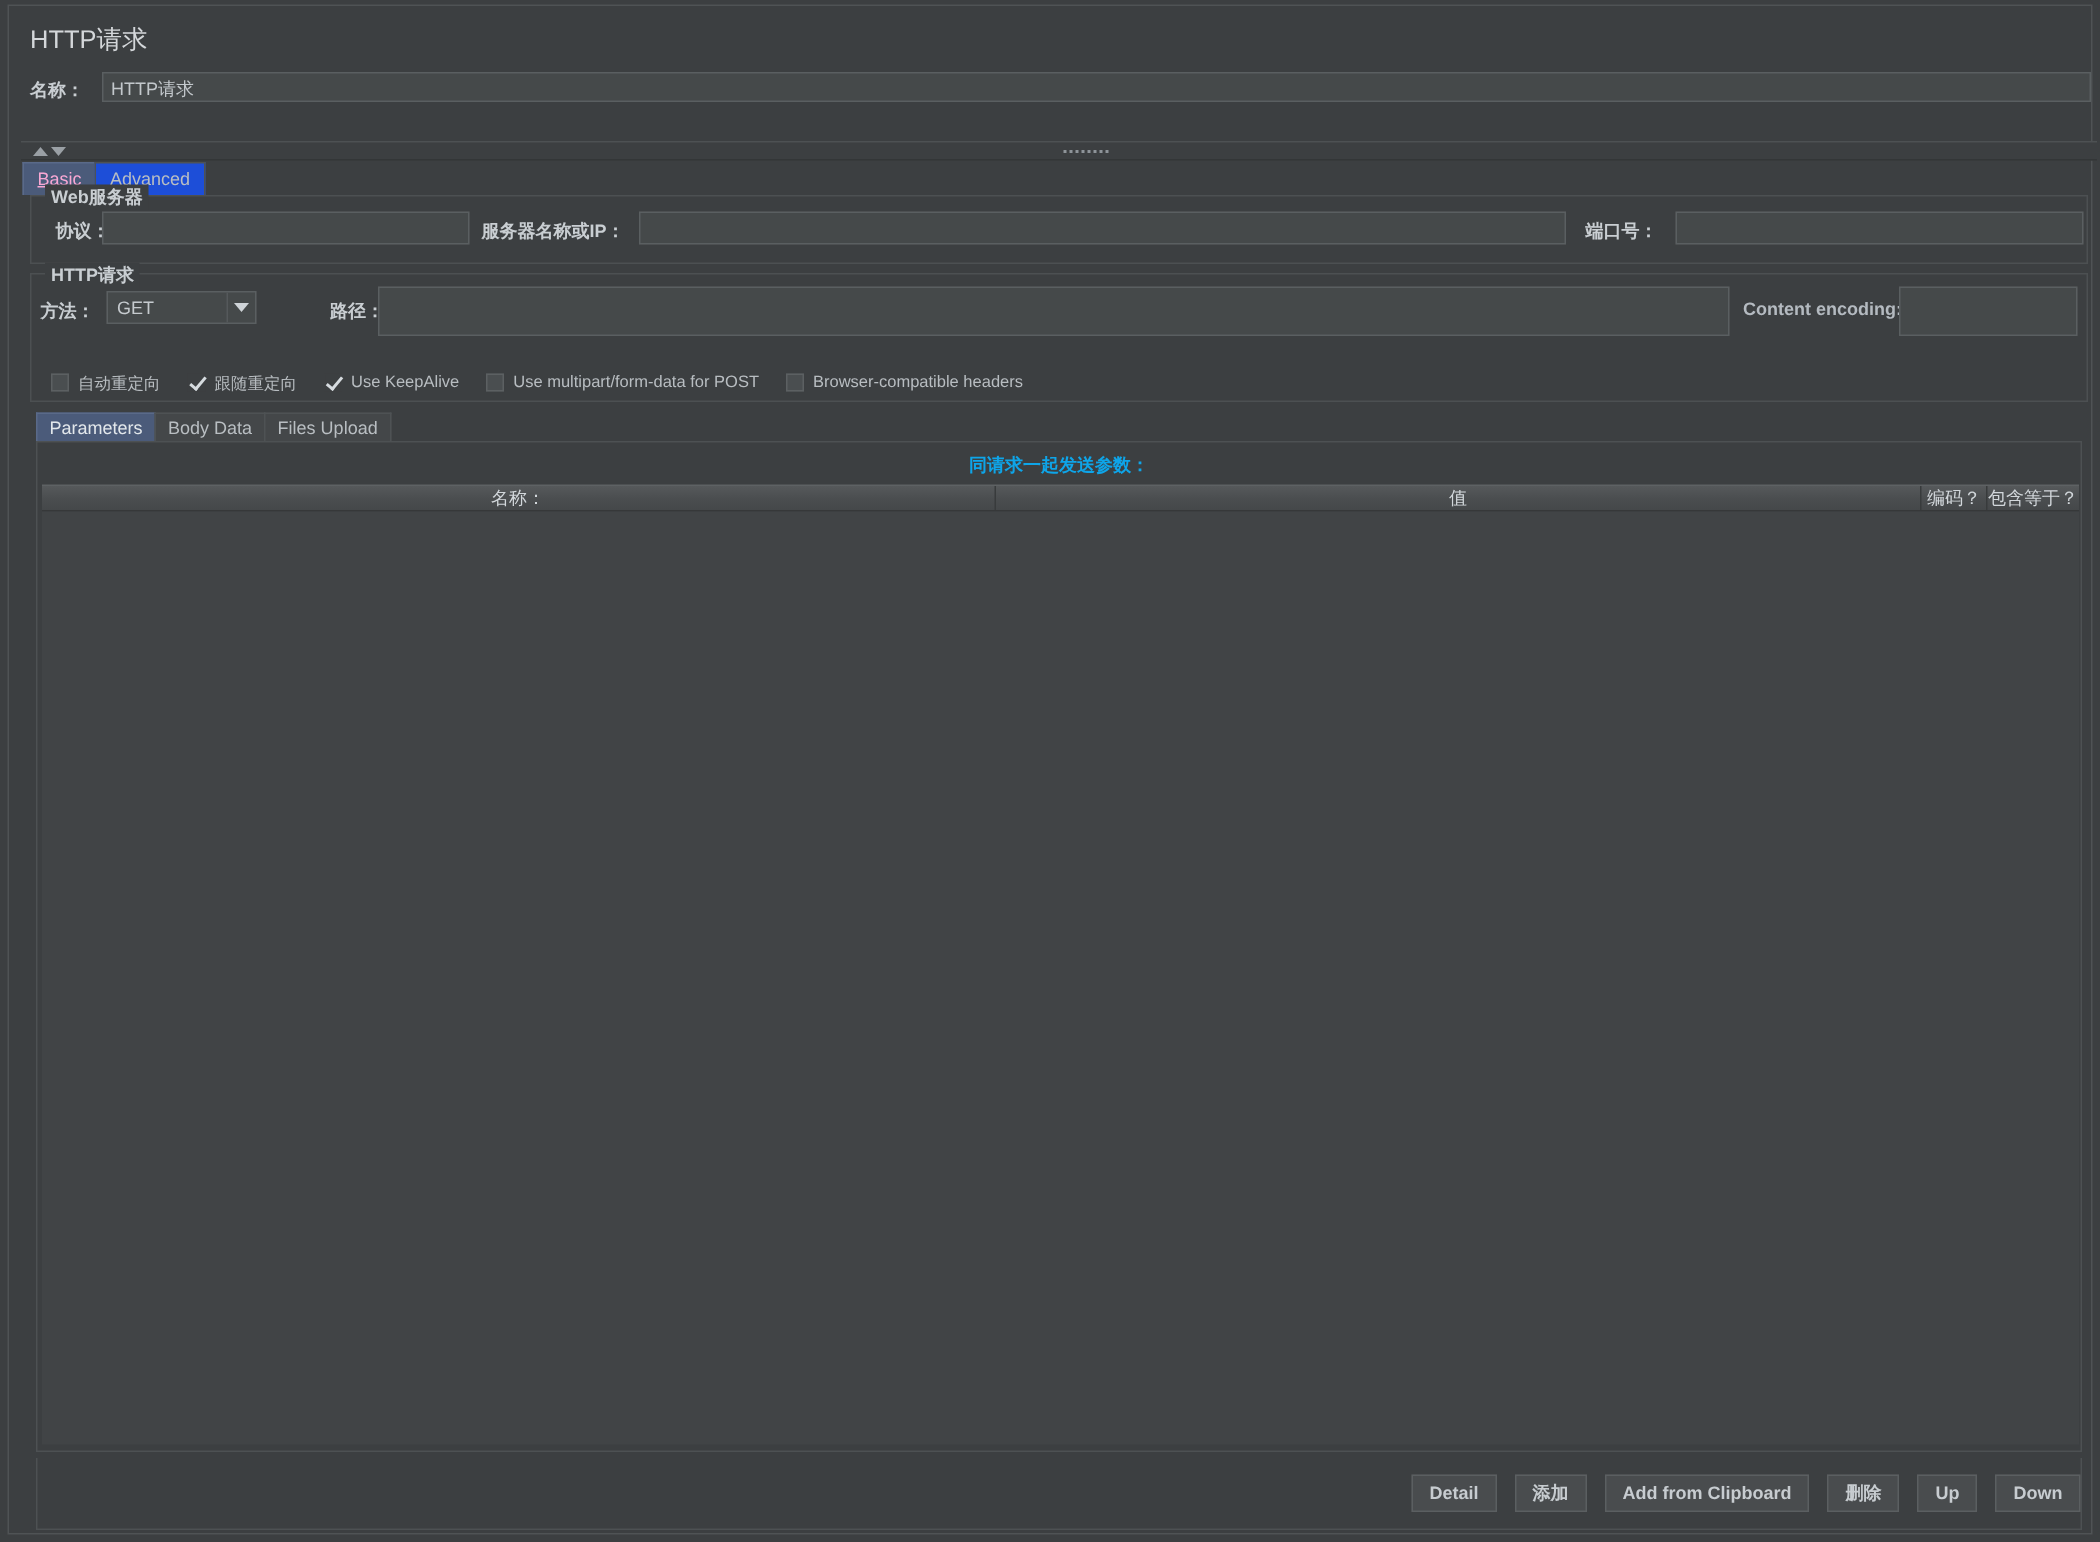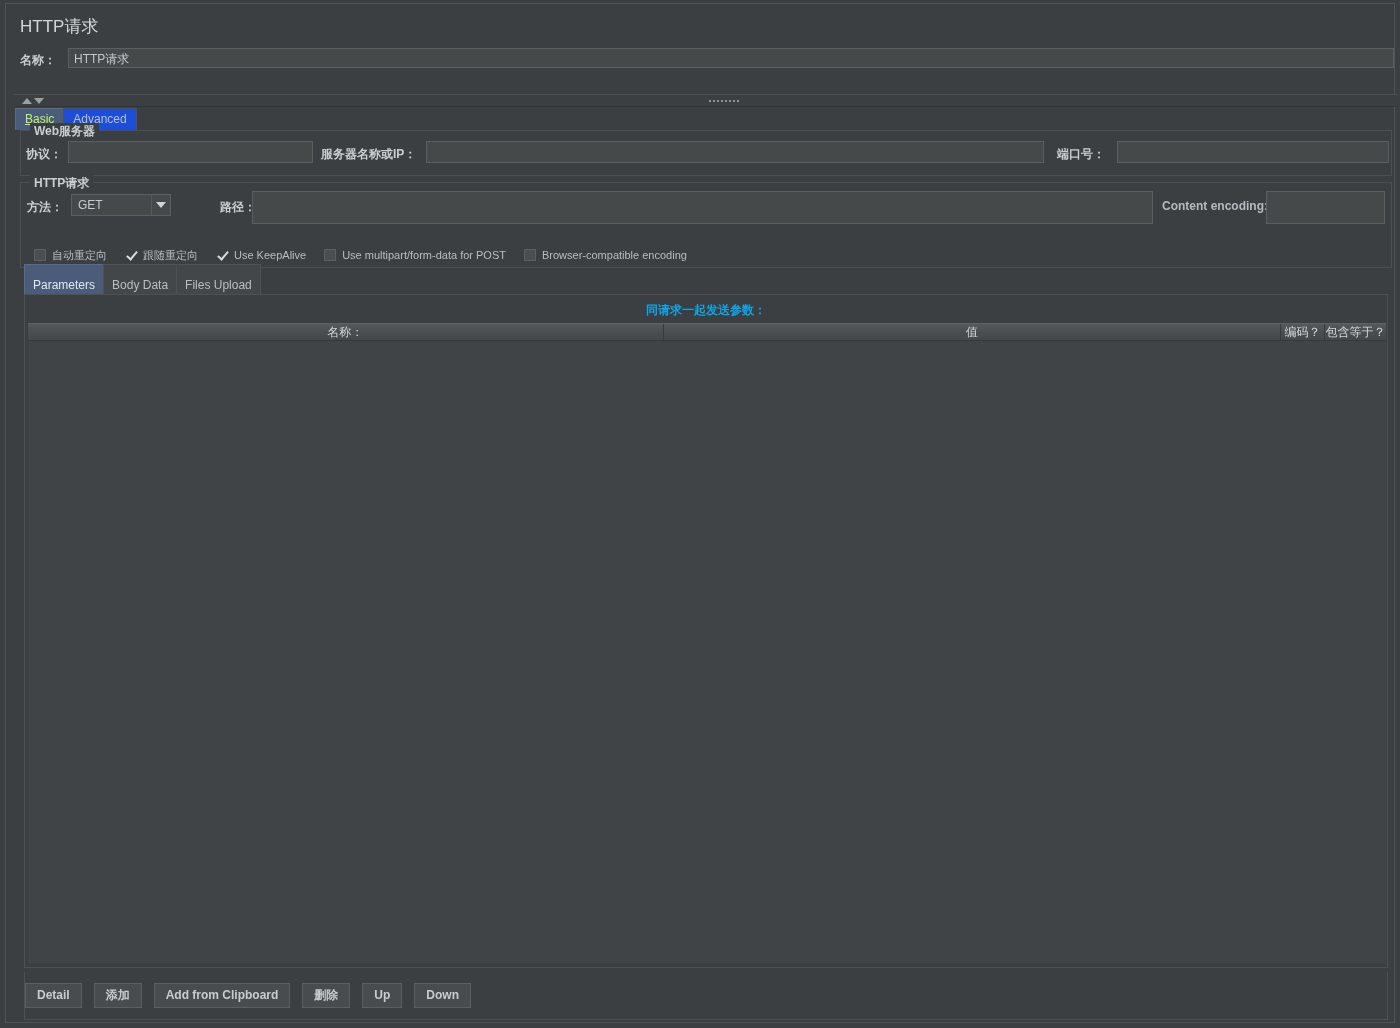--- a/index.html
+++ b/index.html
@@ -143,21 +143,21 @@
     border: 1px solid #4e5254;
     border-bottom: none;
     background: #1d4ed8;
     color: #b9bec2;
     margin-right: -1px;
     line-height: 14px;
     cursor: default;
   }
   .mtab.active {
     background: #4b5b7a;
-    color: #bef264;
+    color: #f9a8d4;
     border-color: #5a6a89;
     text-decoration: underline;
   }
 
   
   .group {
     position: absolute;
     border: 1px solid #4c5052;
     box-sizing: border-box;
   }
@@ -280,21 +280,21 @@
   
   .inner-tabs {
     position: absolute;
     left: 18px; top: 270px;
     height: 21px;
     display: flex;
     align-items: flex-end;
   }
   .itab {
     font-size: 12px;
-    padding: 13px 8px 3px 8px;
+    padding: 2px 8px 3px 8px;
     border: 1px solid #4e5254;
     border-bottom: none;
     background: #444749;
     color: #b9bec2;
     margin-right: -1px;
     line-height: 14px;
     cursor: default;
   }
   .itab.active {
     background: #4b5b7a;
@@ -359,21 +359,21 @@
   
   .btnbar {
     position: absolute;
     left: 18px; top: 968px;
     width: 1364px; height: 48px;
     border: 1px solid #4d5153;
     border-top: none;
     box-sizing: border-box;
     display: flex;
     align-items: center;
-    justify-content: flex-start;
+    justify-content: flex-end;
     gap: 12px;
     background: #3c3f41;
   }
   .btn {
     background: #494c4e;
     border: 1px solid #5b5f61;
     color: #c7ccd0;
     font-size: 12px;
     font-weight: bold;
     padding: 5px 11px;
@@ -416,21 +416,21 @@
     </div>
 
     <div class="main-tabs">
       <div class="mtab active">Basic</div>
       <div class="mtab">Advanced</div>
     </div>
 
     <div class="group" id="grp-webserver">
       <span class="gtitle">Web服务器</span>
 
-      <span class="flabel" style="left:5px; top:15px;">协议：</span>
+      <span class="flabel" style="left:16px; top:15px;">协议：</span>
       <input class="field" style="left: 47px; top: 10px; width: 245px; height: 22px;" type="text" value="">
 
       <span class="flabel" style="left:300px; top:15px;">服务器名称或IP：</span>
       <input class="field" style="left: 405px; top: 10px; width: 618px; height: 22px;" type="text" value="">
 
       <span class="flabel" style="left:1036px; top:15px;">端口号：</span>
       <input class="field" style="left: 1096px; top: 10px; width: 272px; height: 22px;" type="text" value="">
     </div>
 
     <div class="group" id="grp-httpreq">
@@ -463,21 +463,21 @@
       <div class="cb-item">
         <span class="cb-box checked"></span>
         <span class="cb-label">Use KeepAlive</span>
       </div>
       <div class="cb-item">
         <span class="cb-box"></span>
         <span class="cb-label">Use multipart/form-data for POST</span>
       </div>
       <div class="cb-item">
         <span class="cb-box"></span>
-        <span class="cb-label">Browser-compatible encoding</span>
+        <span class="cb-label">Browser-compatible headers</span>
       </div>
     </div>
 
     <div class="inner-tabs">
       <div class="itab active">Parameters</div>
       <div class="itab">Body Data</div>
       <div class="itab">Files Upload</div>
     </div>
 
     <div class="params-panel">

